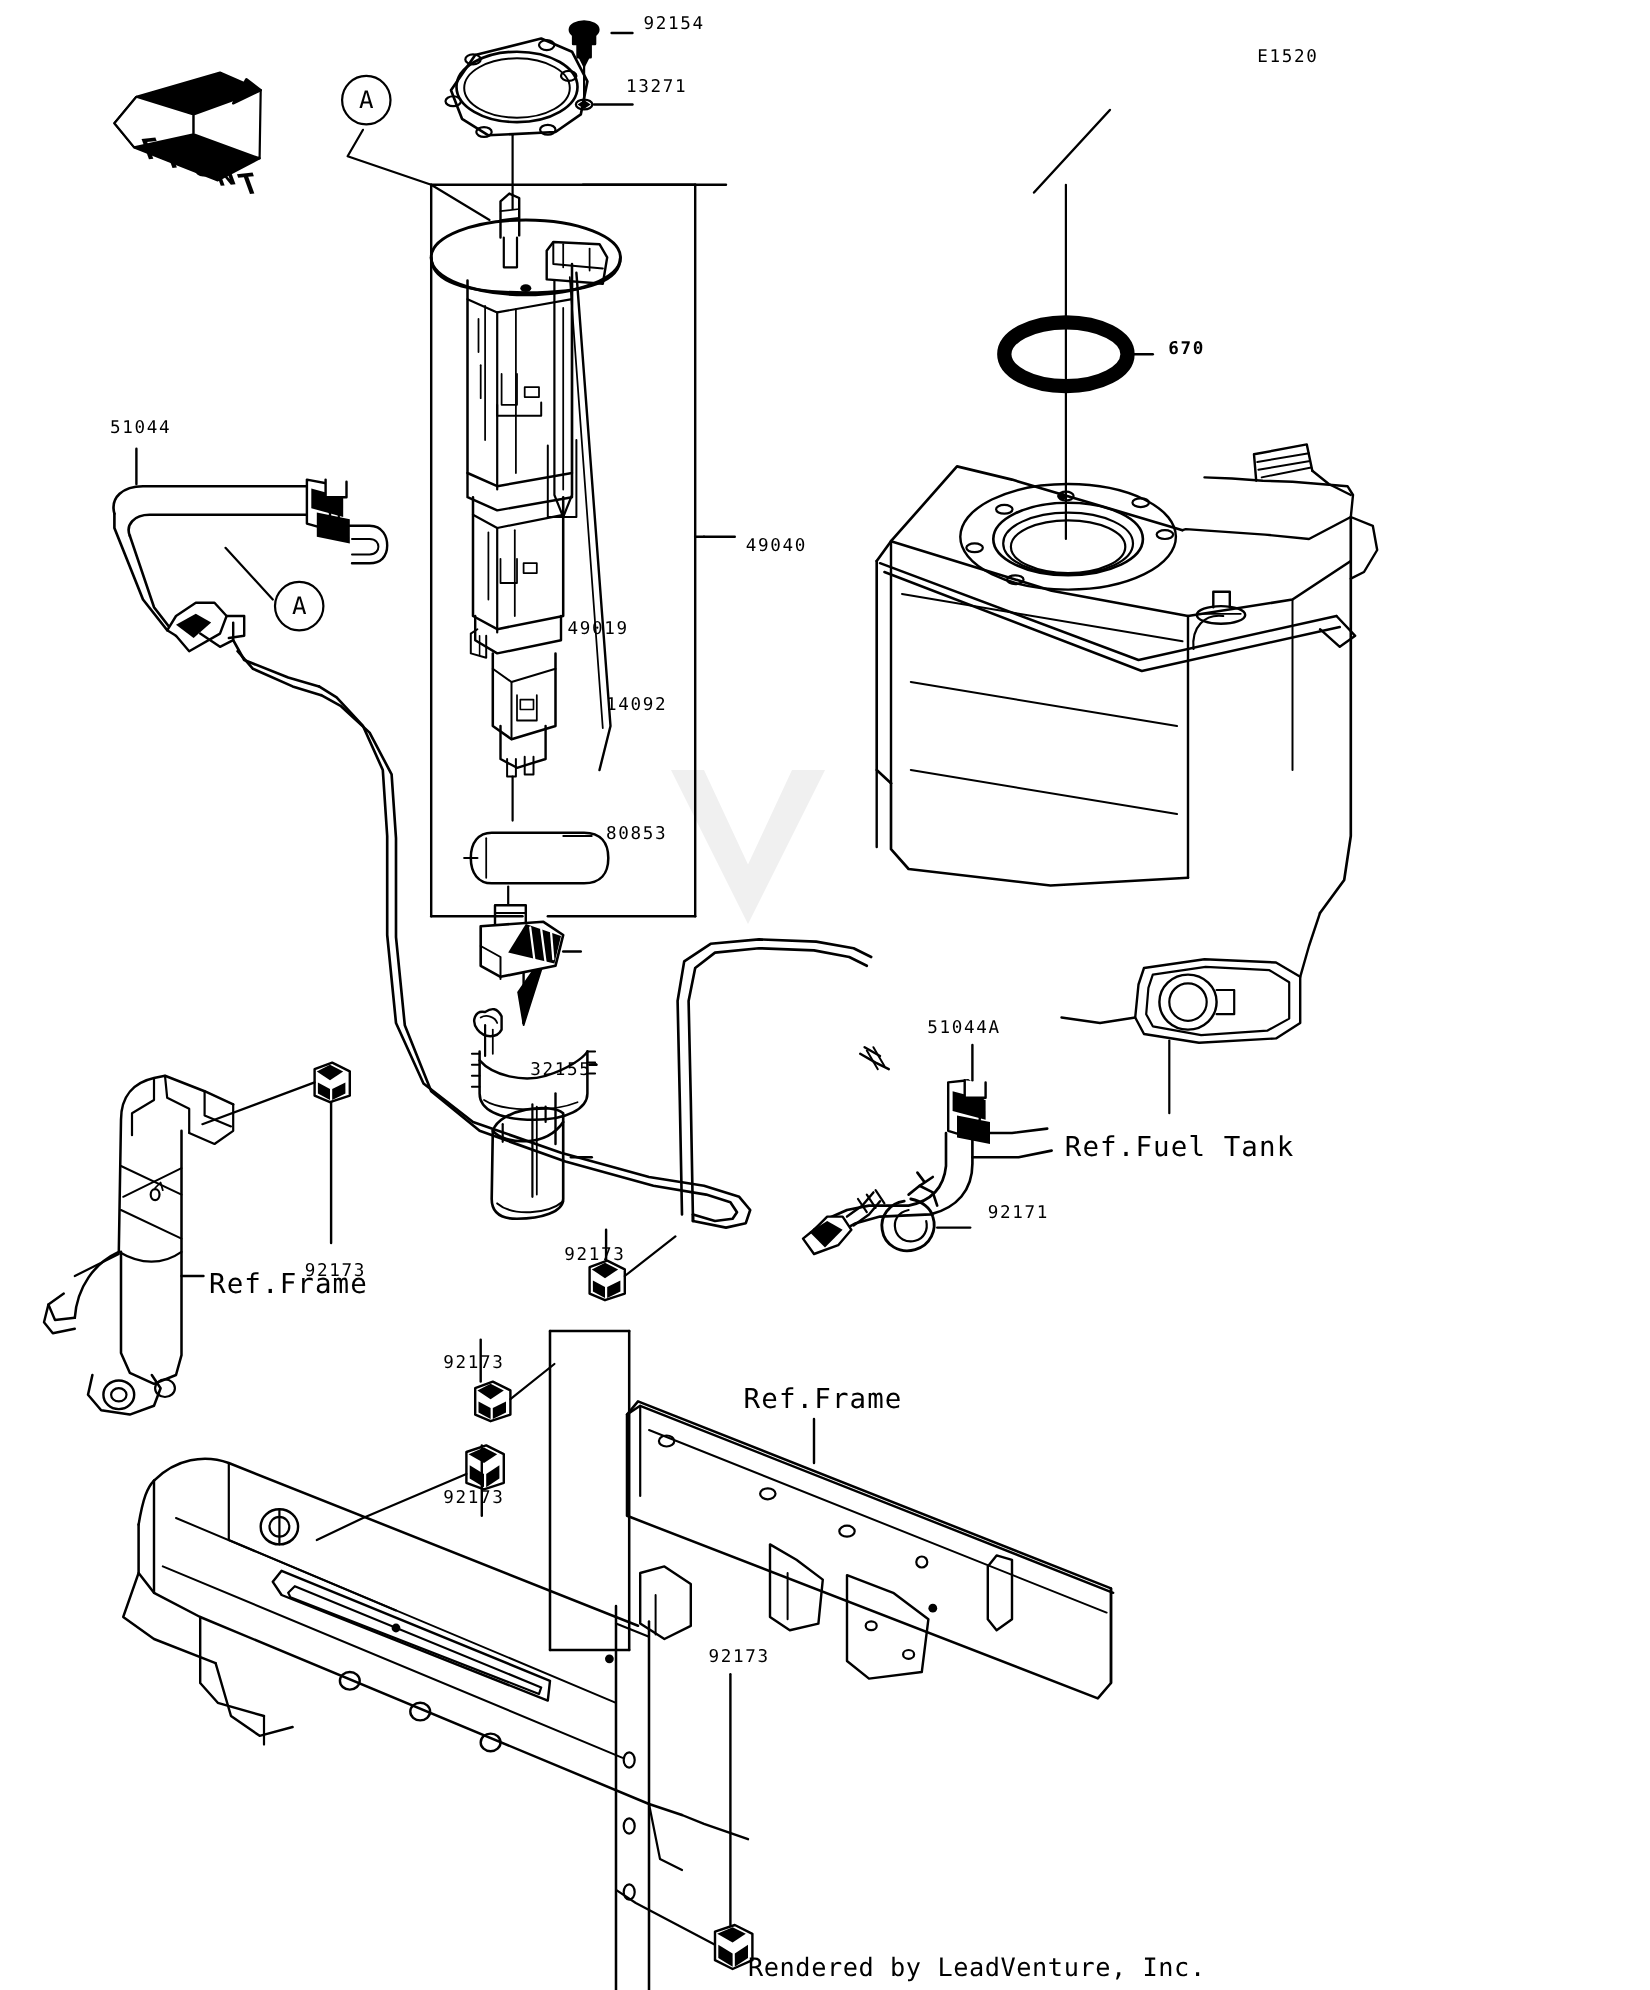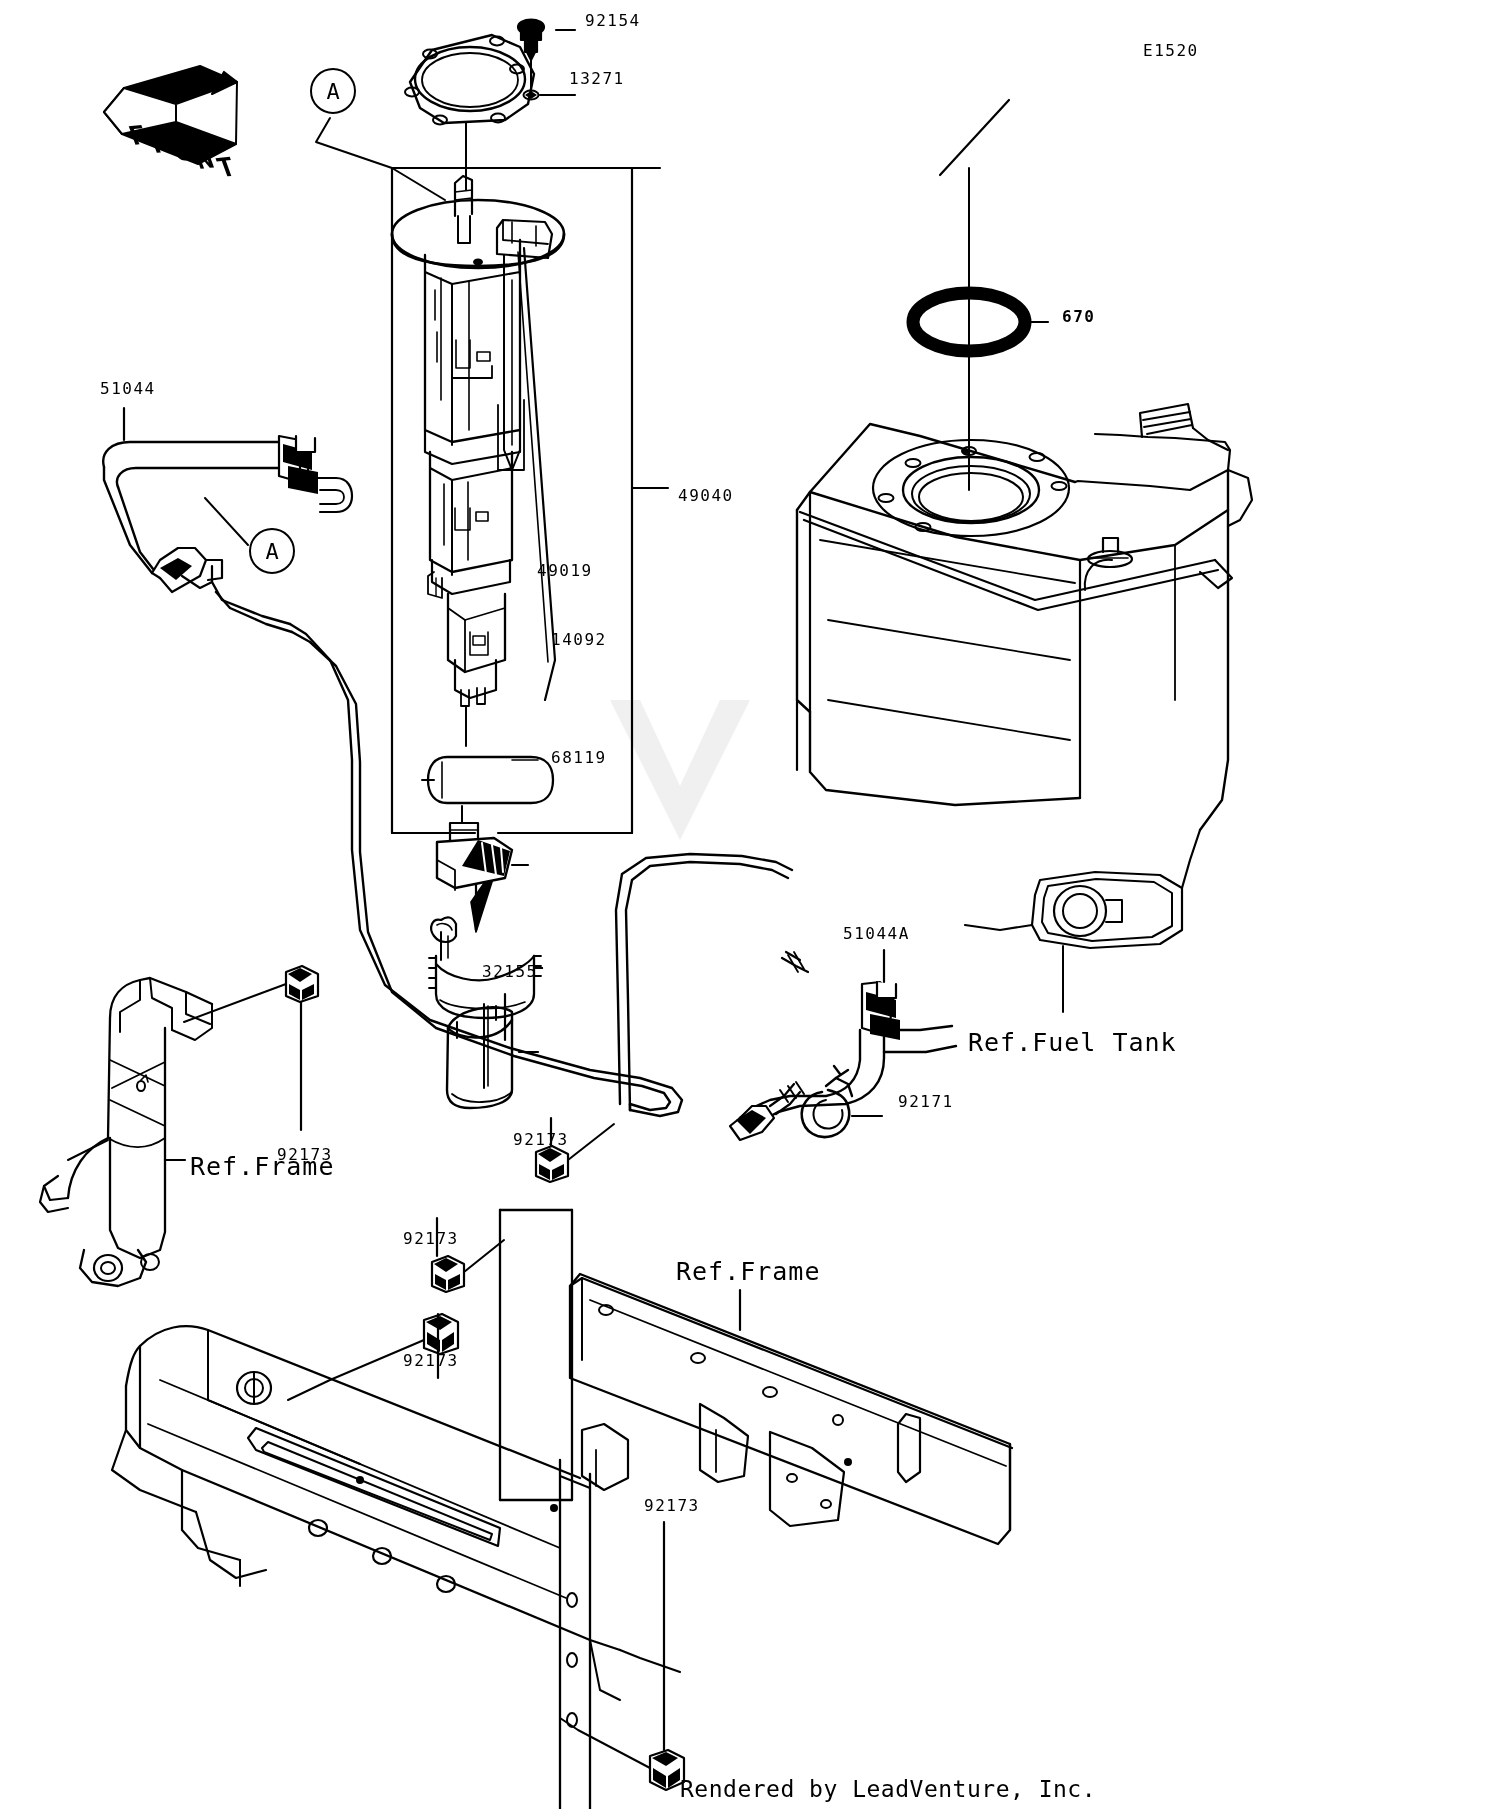--- a/index.html
+++ b/index.html
@@ -536,23 +536,23 @@
     <span>A</span>
   </div>
 
   <div class="lbl code" style="left:1143px;top:43px;">E1520</div>
 
   <div class="lbl code" style="left:585px;top:13px;">92154</div>
   <div class="lbl code" style="left:569px;top:71px;">13271</div>
   <div class="lbl code" style="left:1062px;top:309px;font-weight:bold;">670</div>
   <div class="lbl code" style="left:678px;top:488px;">49040</div>
   <div class="lbl code" style="left:100px;top:381px;">51044</div>
-  <div class="lbl code" style="left:537px;top:563px;text-align:right;">49019</div>
+  <div class="lbl code" style="left:516px;top:563px;text-align:right;">49019</div>
   <div class="lbl code" style="left:551px;top:632px;">14092</div>
-  <div class="lbl code" style="left:551px;top:750px;">68119</div>
+  <div class="lbl code" style="left:551px;top:750px;">80853</div>
   <div class="lbl code" style="left:482px;top:964px;">32155</div>
   <div class="lbl code" style="left:843px;top:926px;">51044A</div>
   <div class="lbl code" style="left:898px;top:1094px;">92171</div>
   <div class="lbl code" style="left:277px;top:1147px;">92173</div>
   <div class="lbl code" style="left:513px;top:1132px;">92173</div>
   <div class="lbl code" style="left:403px;top:1231px;">92173</div>
   <div class="lbl code" style="left:403px;top:1353px;">92173</div>
   <div class="lbl code" style="left:644px;top:1498px;">92173</div>
 
   <div class="lbl ref" style="left:968px;top:1030px;">Ref.Fuel Tank</div>

